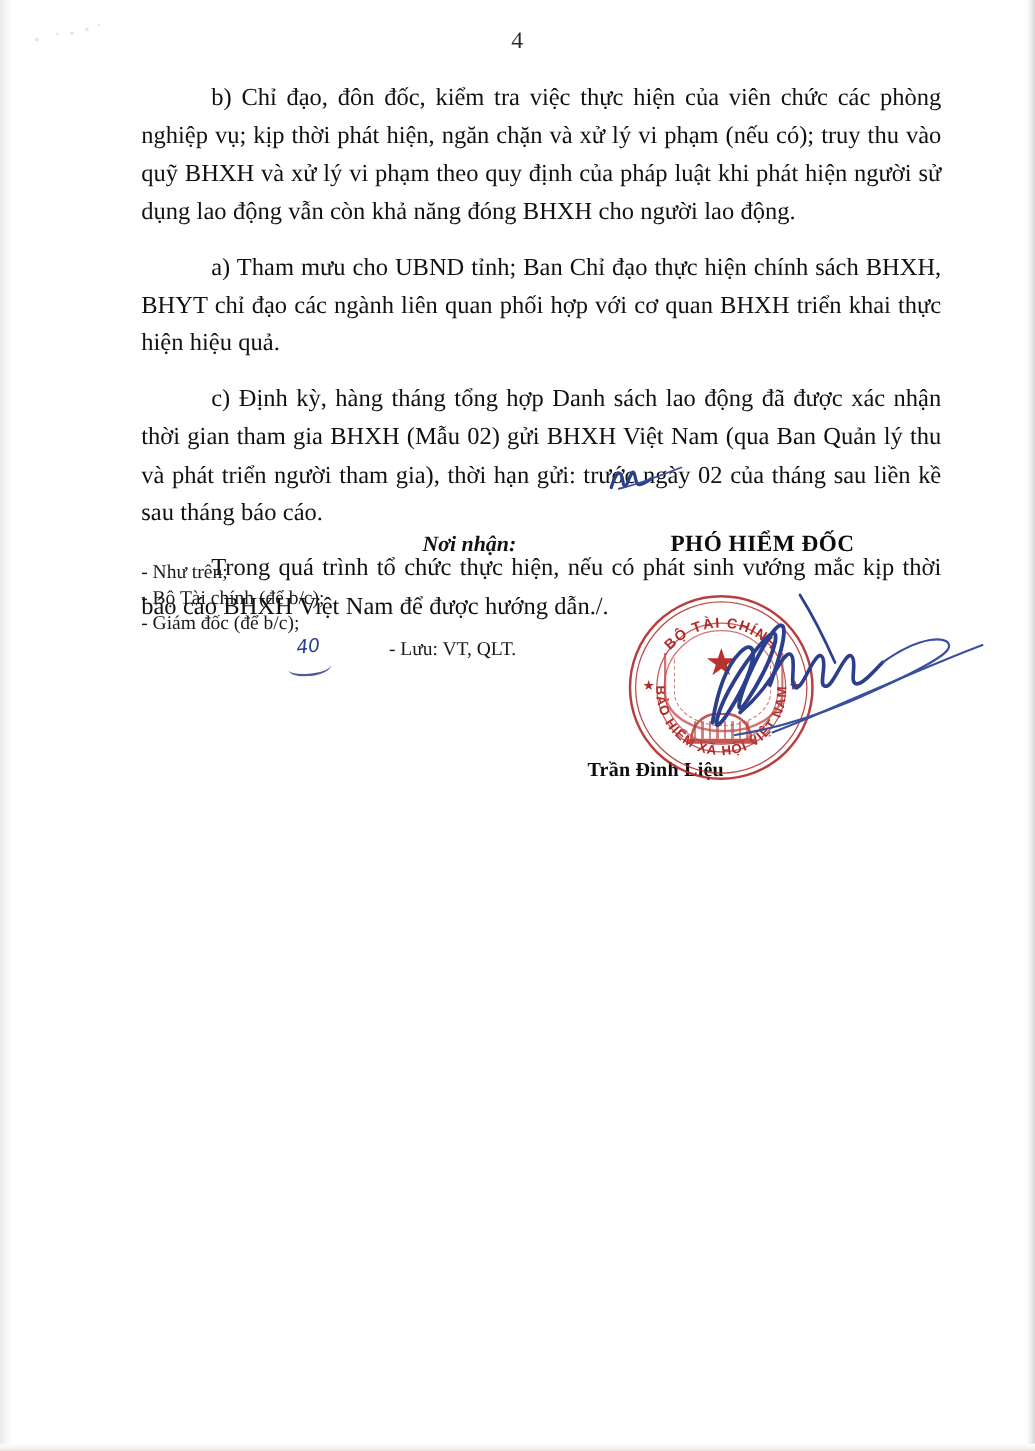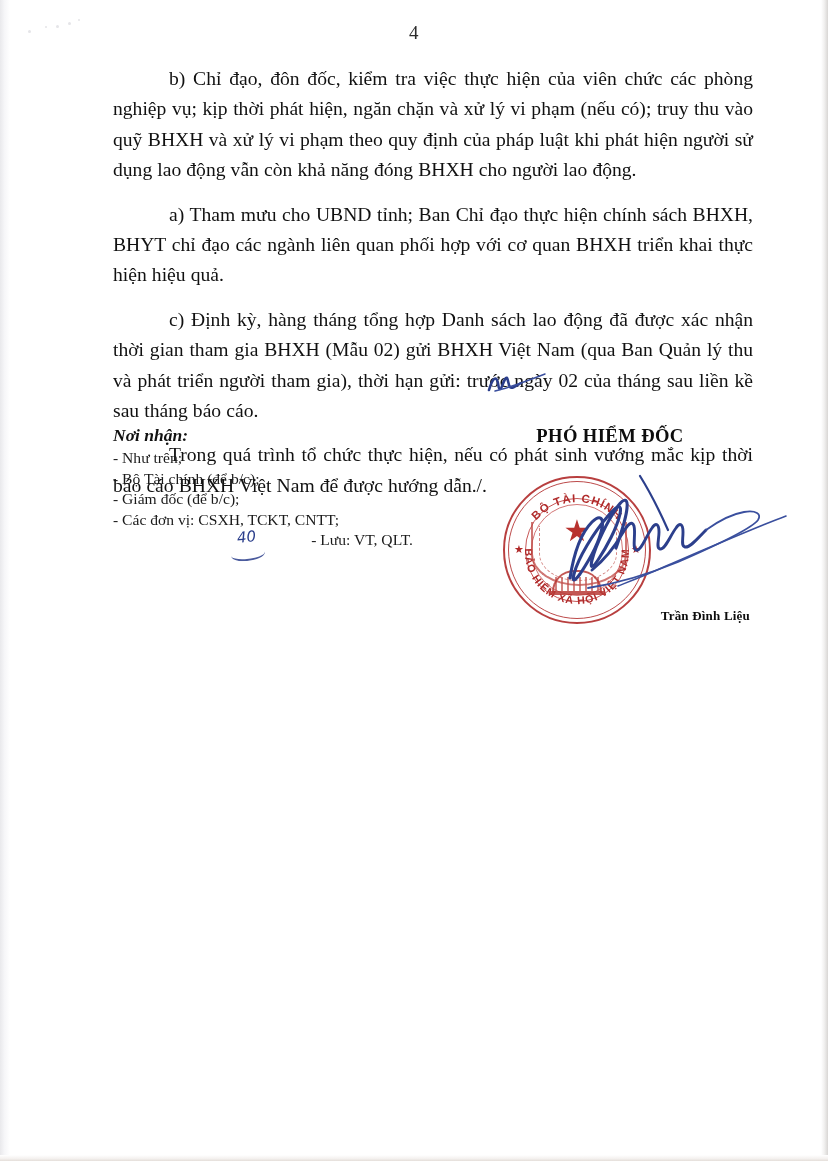--- a/index.html
+++ b/index.html
@@ -95,20 +95,21 @@
     top: 0;
     width: 300px;
   }
   .recipients-title {
     font-style: italic;
     font-weight: bold;
     font-size: 17.5px;
     line-height: 22px;
     margin-bottom: 2px;
     color: #111111;
+    text-align: right;
   }
   .recipients-list {
     list-style: none;
     margin: 0;
     padding: 0;
   }
   .recipients-list li {
     font-size: 15.6px;
     line-height: 20.6px;
     color: #1a1a1a;
@@ -150,23 +151,23 @@
     font-size: 18.6px;
     line-height: 23.5px;
     letter-spacing: .4px;
     color: #0d0d0d;
   }
   .sign-name {
     position: absolute;
     left: 0;
     top: 184px;
     width: 280px;
-    text-align: right;
+    text-align: left;
     font-weight: bold;
-    font-size: 13px;
+    font-size: 16px;
     letter-spacing: .2px;
     color: #0d0d0d;
   }
 
   
   .seal {
     position: absolute;
     left: 503px;
     top: 476px;
     width: 148px;
@@ -331,21 +332,20 @@
   </div>
 
   <div class="footer">
 
     <div class="recipients">
       <div class="recipients-title">Nơi nhận:</div>
       <ul class="recipients-list">
         <li>- Như trên;</li>
         <li>- Bộ Tài chính (để b/c);</li>
         <li>- Giám đốc (để b/c);</li>
-        <li>- Các đơn vị: CSXH, TCKT, CNTT;</li>
         <li class="qlt-line">
           <span>- Lưu: VT, QLT.</span>
           <span class="hand-note">40</span>
           <span class="hand-swoosh"></span>
         </li>
       </ul>
     </div>
 
     <div class="sign-block">
       <div class="sign-title">PHÓ HIỂM ĐỐC</div>

